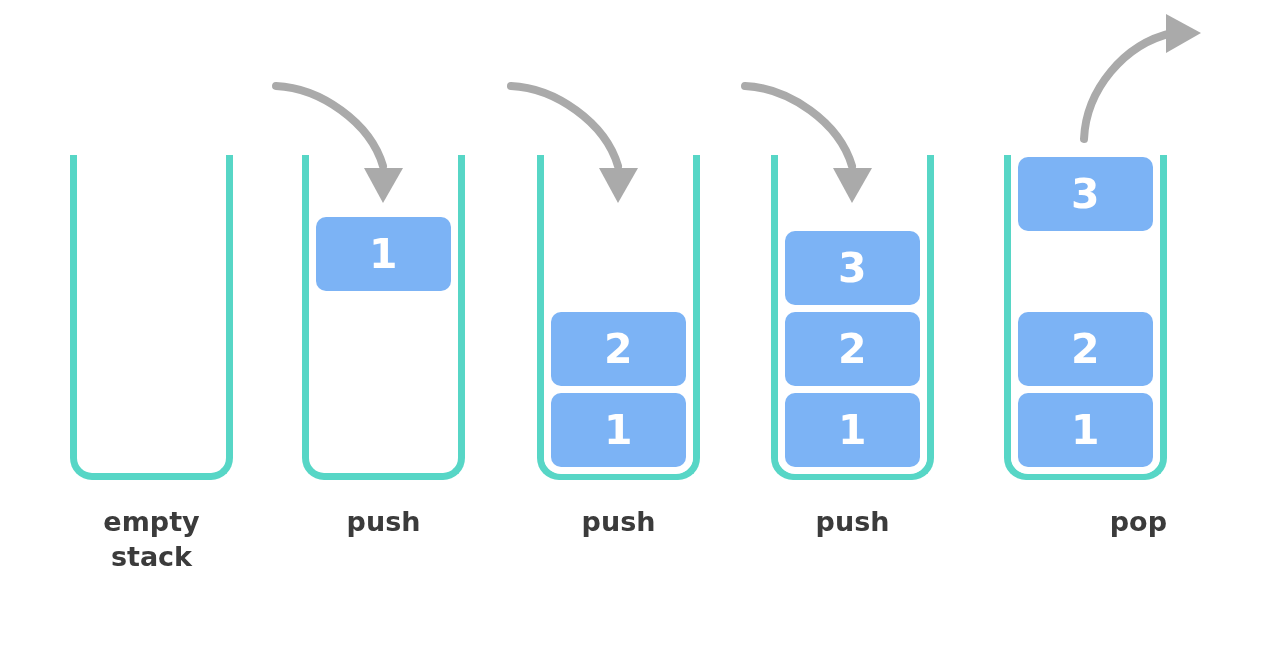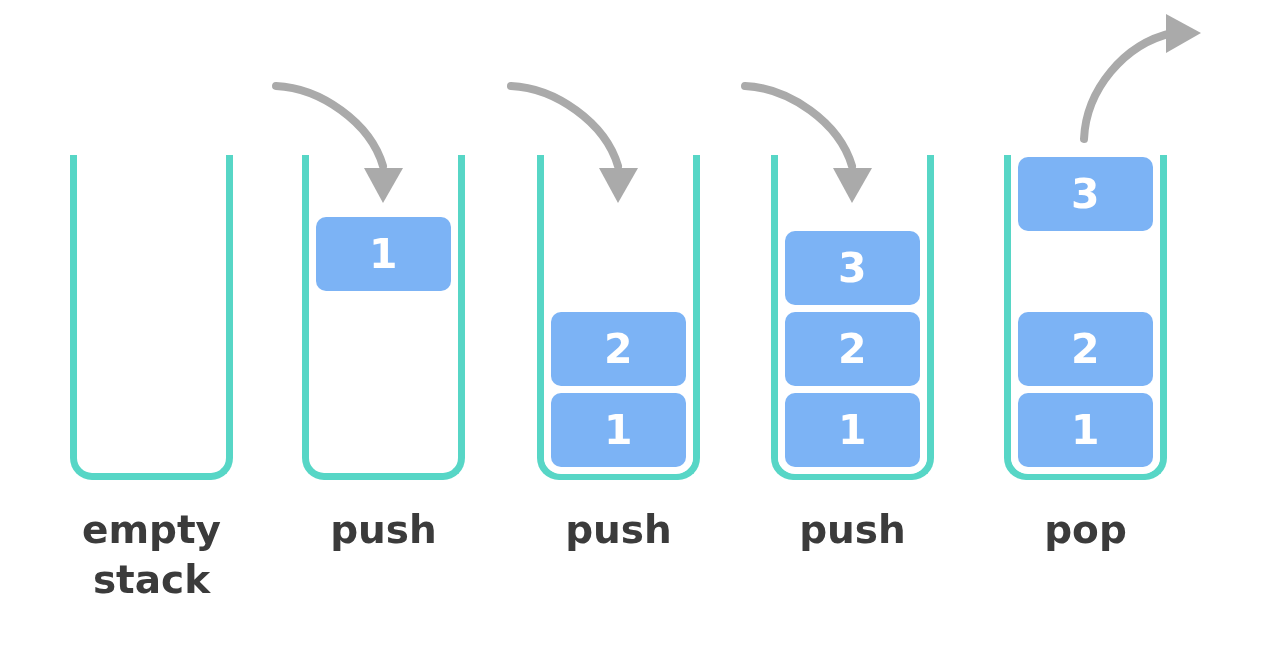--- a/index.html
+++ b/index.html
@@ -69,21 +69,21 @@
   .slot-2 { top: 76px; }
   .slot-raised { top: 2px; } 
   .slot-float { top: 62px; } 
 
   
   .column-label {
     position: absolute;
     top: 505px;
     width: 163px;
     text-align: center;
-    font-size: 39px;
+    font-size: 27px;
     font-weight: bold;
     color: #3b3b3b;
     line-height: 1.28;
     white-space: pre-line;
   }
 </style>
 </head>
 <body>
 
 <div id="diagram">
@@ -145,15 +145,15 @@
     <div class="block slot-0">1</div>
   </div>
   <div class="column-label" style="left:771px;">push</div>
 
   <div class="stack-column" style="left:1004px;">
     <div class="container-u"></div>
     <div class="block slot-raised">3</div>
     <div class="block slot-1">2</div>
     <div class="block slot-0">1</div>
   </div>
-  <div class="column-label" style="left:1004px;">pop</div>
+  <div class="column-label" style="left:1004px;text-align:right;">pop</div>
 
 </div>
 
 </body></html>

